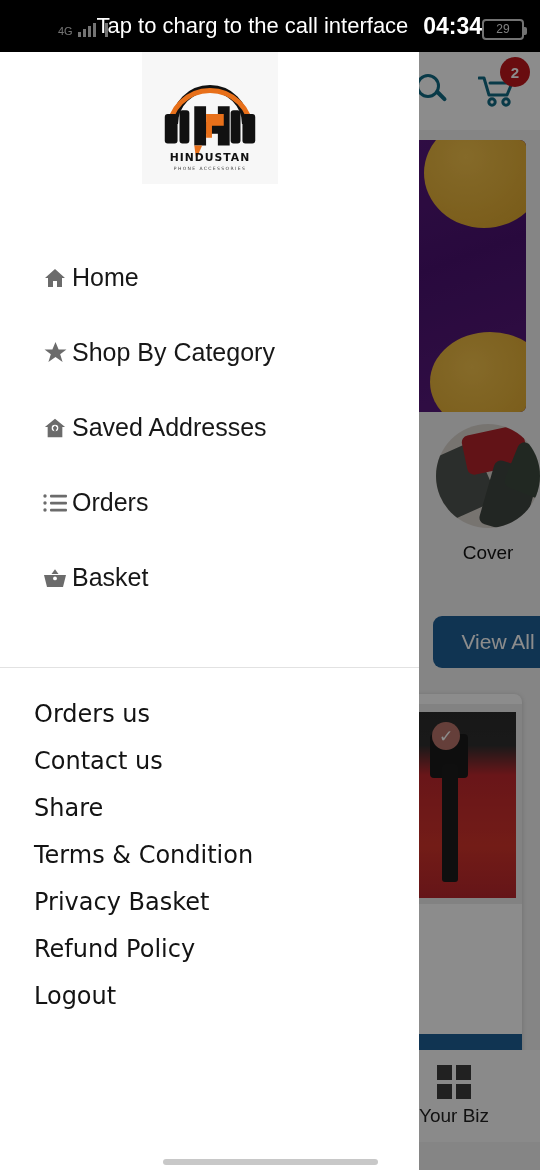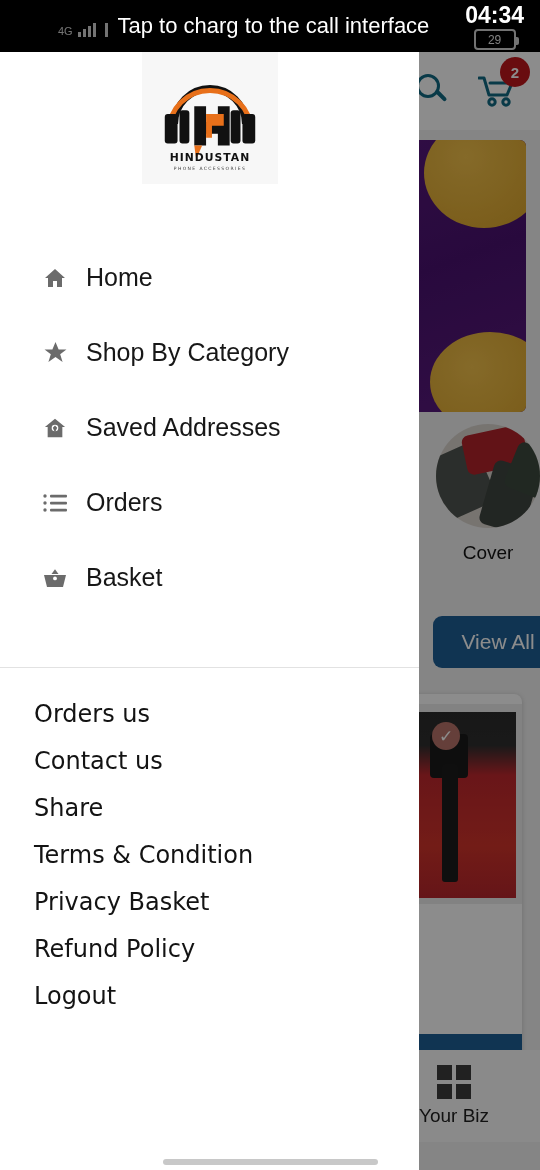--- a/index.html
+++ b/index.html
@@ -177,21 +177,21 @@
   .sb-bars i:nth-child(2){height:8px}
   .sb-bars i:nth-child(3){height:11px}
   .sb-bars i:nth-child(4){height:14px}
   .sb-bars2 { display:flex; align-items:flex-end; gap:2px; height:16px; opacity:.45; margin-left:4px;}
   .sb-bars2 i { width:3px; background:#ffffff; display:block; }
   .sb-bars2 i:nth-child(1){height:14px}
   .sb-call-text {
     flex:1; text-align:center; font-size:22px; margin-left:-26px;
     white-space:nowrap;
   }
-  .sb-right { display:flex; align-items:center; padding-right:16px;flex-direction:column; }
+  .sb-right { display:flex; align-items:flex-end; padding-right:16px; }
   .sb-time { font-size:23px; font-weight:bold; }
   .sb-battery {
     width:42px; height:21px; border:2px solid rgba(255,255,255,.45);
     border-radius:4px; position:relative;
     display:flex; align-items:center; justify-content:center;
   }
   .sb-battery:after {
     content:""; position:absolute; right:-5px; top:6px;
     width:3px; height:8px; background:rgba(255,255,255,.45); border-radius:0 2px 2px 0;
   }
@@ -214,21 +214,21 @@
   .menu-row {
     display:flex; align-items:center;
     height:75px; padding-left:38px;
   }
   .menu-ico {
     width:34px; display:flex; align-items:center; justify-content:center;
     color:#6b6b6b;
   }
   .menu-ico svg { display:block; fill:#6b6b6b; }
   .menu-text {
-    margin-left:14px; font-size:25px; color:#171717;
+    font-size:25px; color:#171717;
   }
 
   .drawer-divider {
     margin-top:52px; height:1px; background:#e2e2e2; width:100%;
   }
 
   .drawer-links { padding:22px 0 0 34px; }
   .link-row {
     font-family:"DejaVu Sans", sans-serif;
     font-size:24px; color:#131313;

